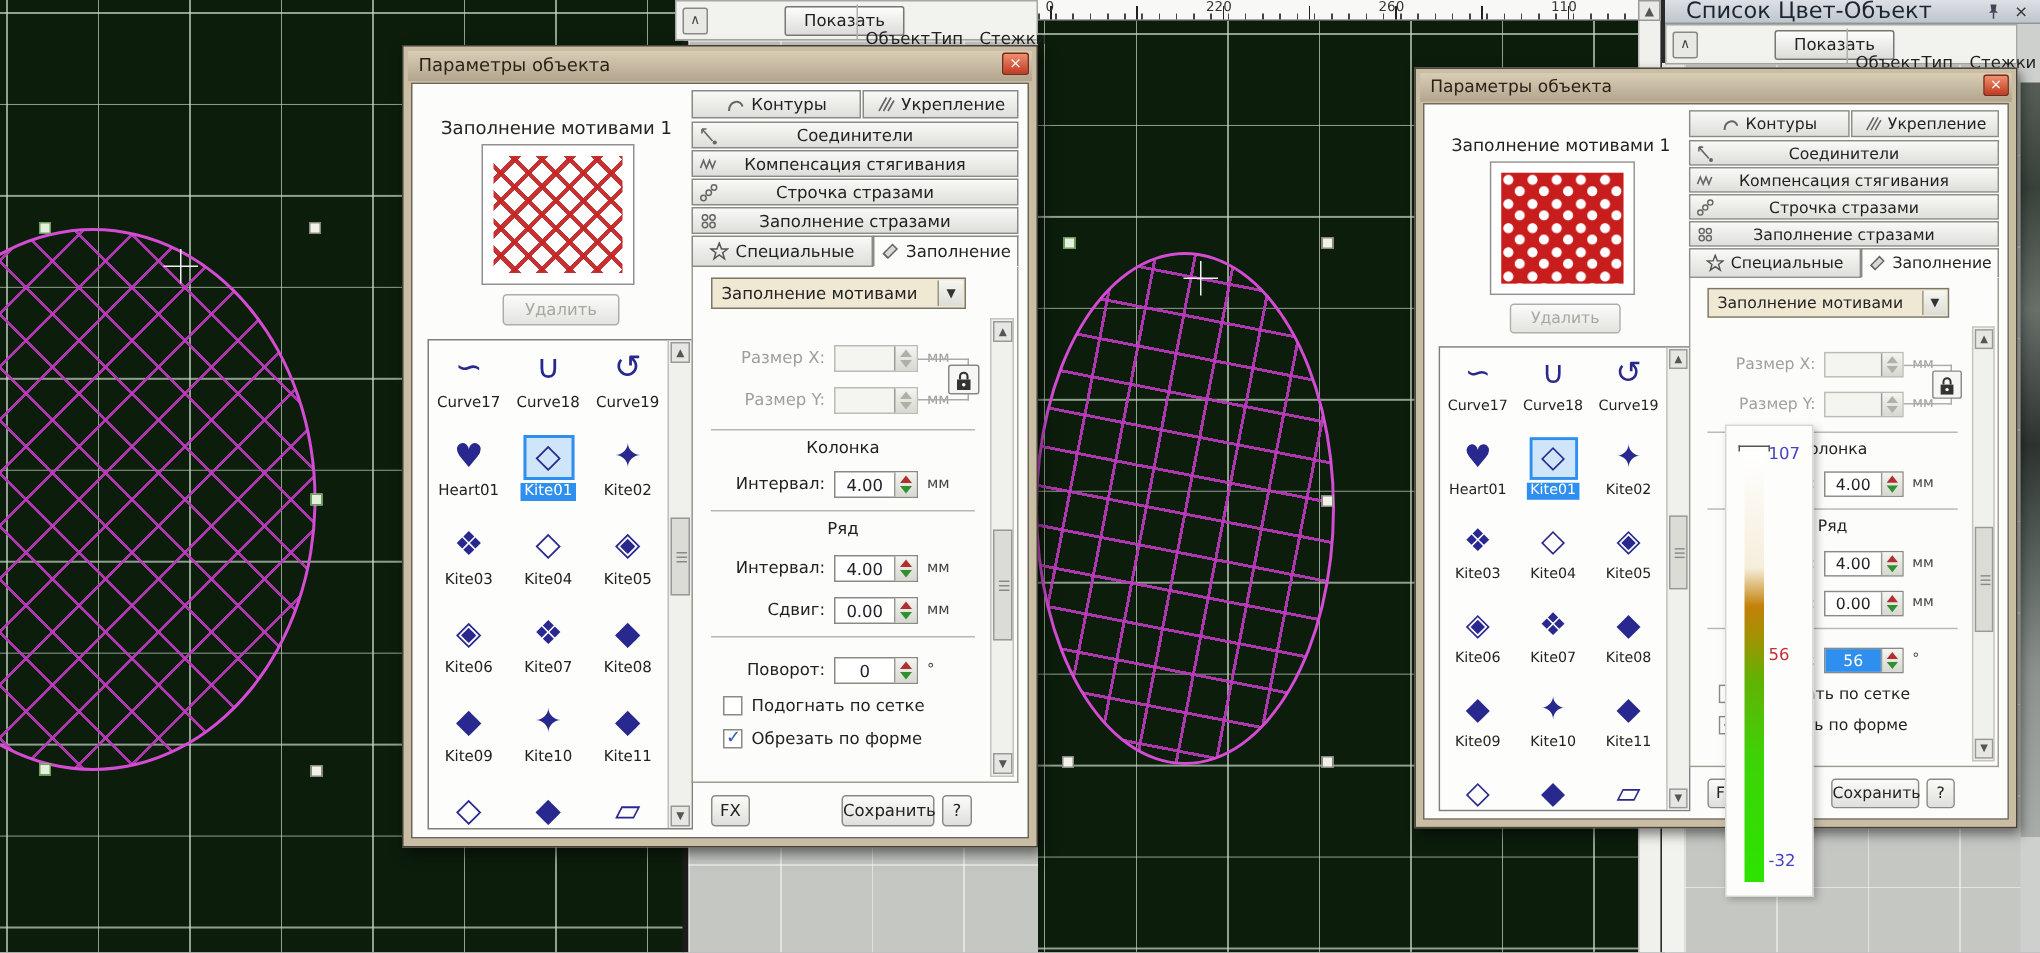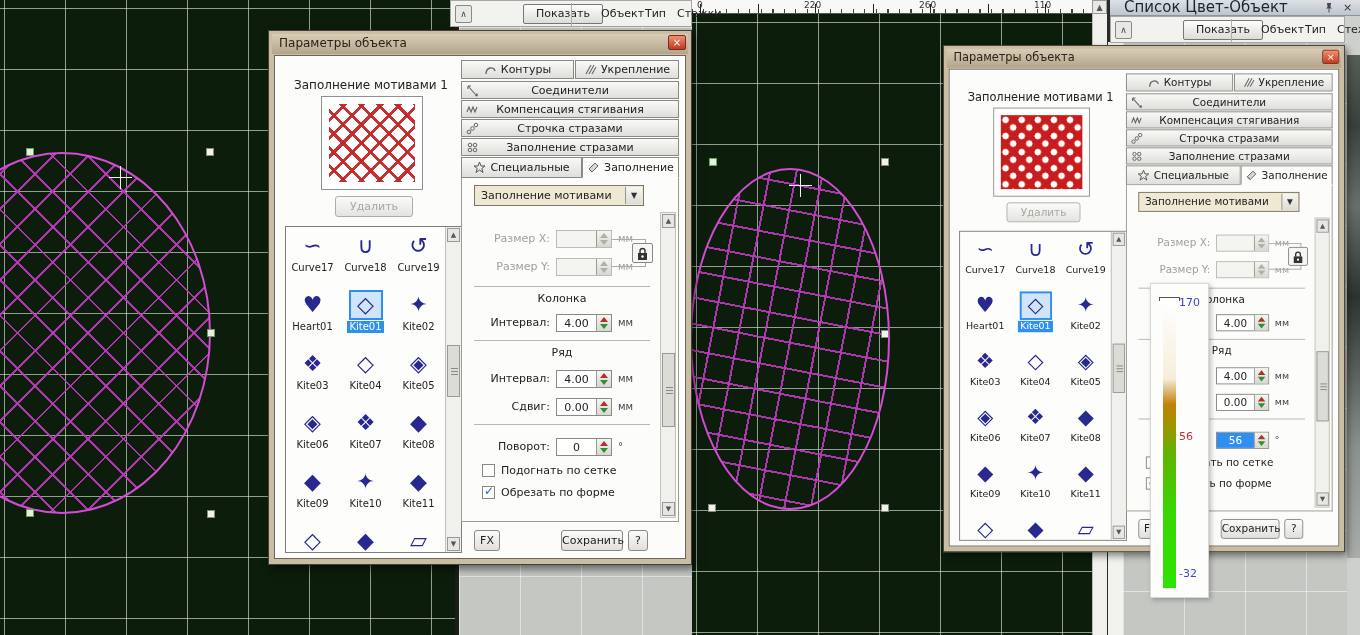--- a/index.html
+++ b/index.html
@@ -45,21 +45,21 @@
       repeating-linear-gradient(to right, rgba(255,255,255,.5) 0 1px, transparent 1px 61px),
       repeating-linear-gradient(to bottom, rgba(255,255,255,.5) 0 1px, transparent 1px 61px); }
 
   
   .list-bar { height:27px; background:#f2f2ee; border:1px solid #a8a8a2; z-index:2; }
   #list-bar-left { left:450px; top:0; width:242px; }
   #list-bar-right { left:1110px; top:16px; width:235px; }
   .collapse-btn { position:absolute; left:4px; top:4px; width:17px; height:18px; background:#e8e8e4; border:1px solid #888; border-radius:2px; text-align:center; line-height:16px; font-size:9px; color:#444; }
   .show-btn { position:absolute; left:36px; top:3px; width:80px; height:20px; background:linear-gradient(#fdfdfd,#dcdcd8); border:1px solid #777; border-radius:2px; text-align:center; line-height:18px; font-size:11px;margin-left:36px; }
   .col-sep { position:absolute; left:120px; top:2px; width:1px; height:23px; background:#b0b0aa; }
-  .col-h { position:absolute; top:6px; font-size:11px; color:#222; white-space:nowrap;margin-left:24px; }
+  .col-h { position:absolute; top:18px; font-size:11px; color:#222; white-space:nowrap; }
   .col-h.c0 { left:126px; } .col-h.c1 { left:170px; } .col-h.c2 { left:202px; }
 
   
   #right-panel { left:1110px; top:0; width:250px; height:635px; background:#cdd0cc; z-index:1; overflow:hidden; }
   #right-panel .title-bar { position:absolute; left:0; top:0; width:250px; height:16px; background:linear-gradient(#dde1e6,#bfc5cd); border-bottom:1px solid #8e949c; color:#1c2430; font-size:15px; line-height:15px; padding-left:14px; }
   #right-panel .pin-ico { position:absolute; right:24px; top:2px; width:12px; height:12px; color:#333; font-size:10px; line-height:12px; text-align:center; }
   #right-panel .close-ico { position:absolute; right:6px; top:1px; width:13px; height:13px; color:#333; font-size:11px; line-height:13px; text-align:center; }
   #panel-margin { left:1108px; top:42px; width:15px; height:593px; background:#f2f2ee; z-index:1; }
   #panel-body { left:1123px; top:42px; width:224px; height:593px; z-index:1; }
   #photo-strip { left:1347px; top:55px; width:13px; height:503px; z-index:2;
@@ -743,18 +743,18 @@
         <div class="btn" style="left:199px; top:474px; width:26px;">FX</div>
         <div class="btn" style="left:286px; top:474px; width:62px;">Сохранить</div>
         <div class="btn" style="left:353px; top:474px; width:20px;">?</div>
       </div>
     </div>
   </div>
 
   <div id="angle-popup" class="abs">
     <div id="angle-bar"></div>
     <div id="angle-thumb"></div>
-    <span class="ang-label ang-max">170</span>
+    <span class="ang-label ang-max">107</span>
     <span class="ang-label ang-cur">56</span>
     <span class="ang-label ang-min">-32</span>
   </div>
 
 </div>
 
 </body></html>

